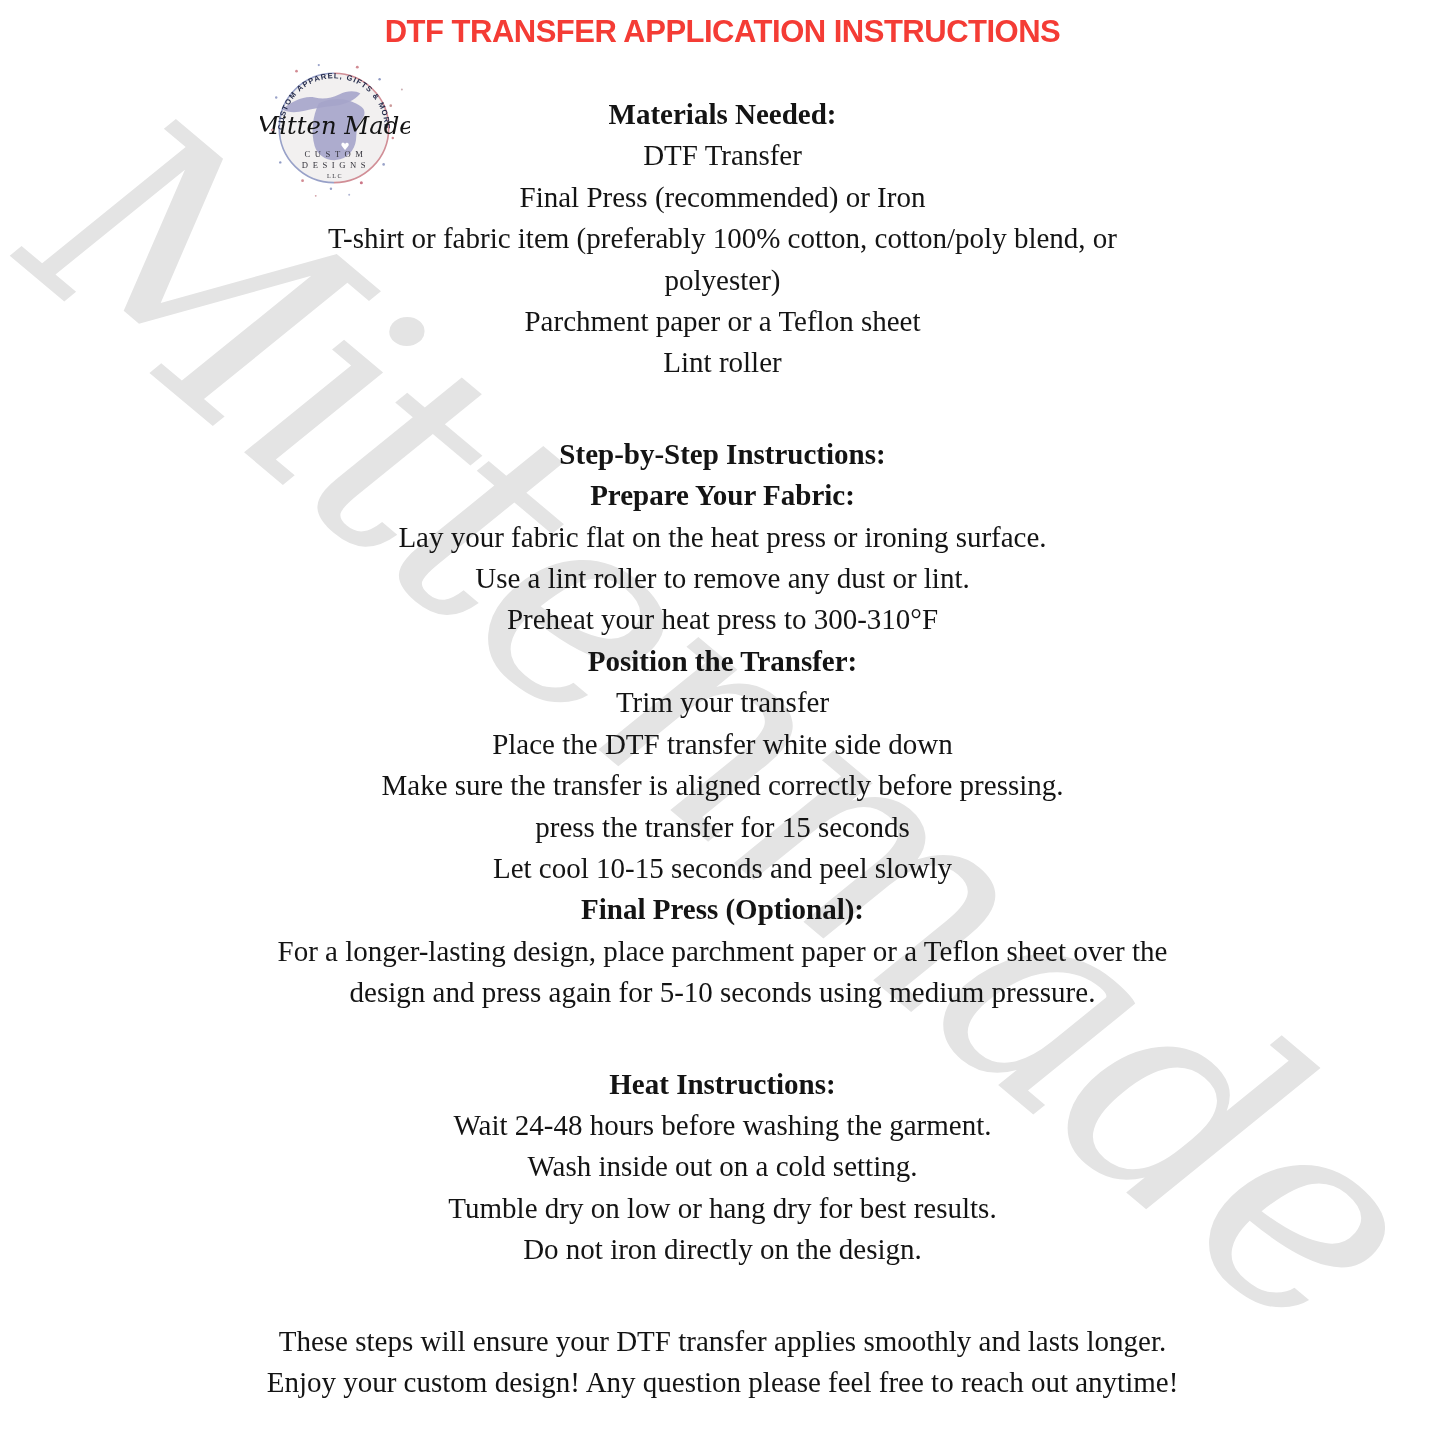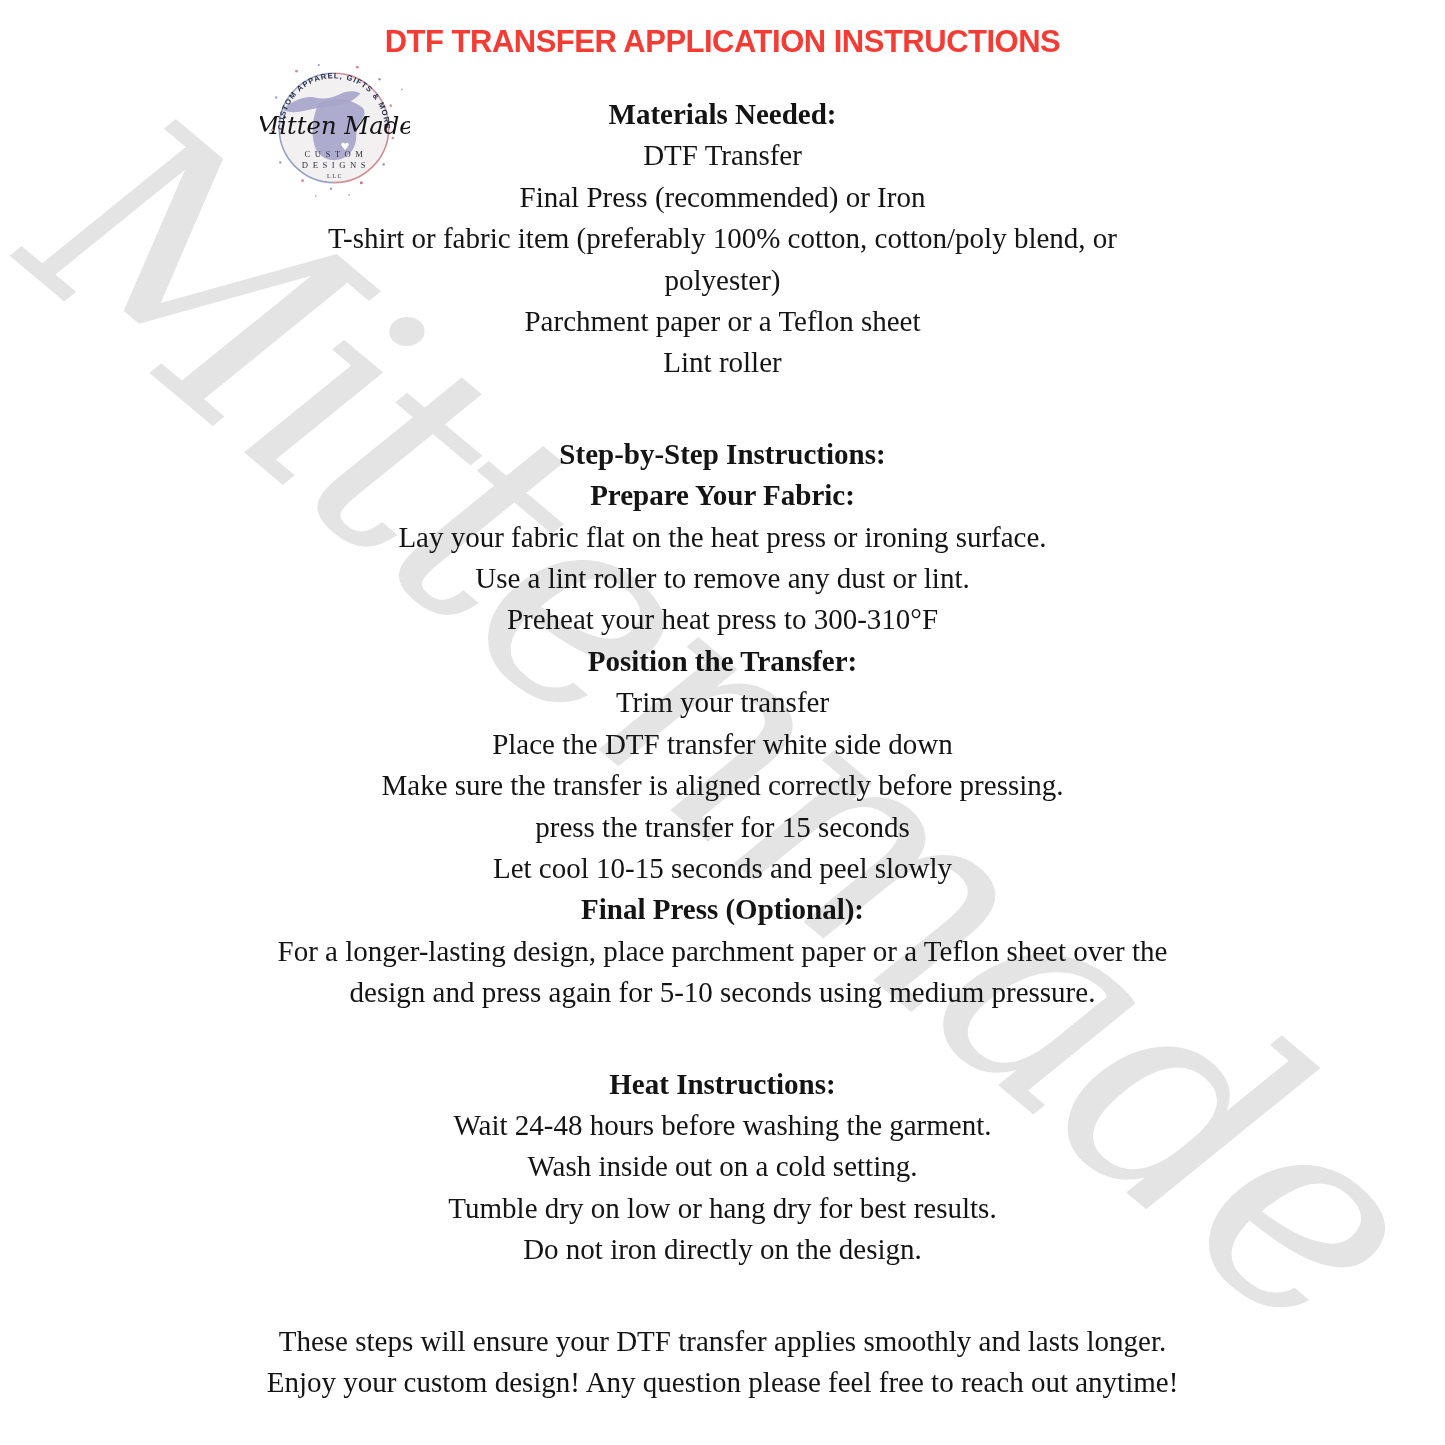--- a/index.html
+++ b/index.html
@@ -21,21 +21,21 @@
     letter-spacing:-0.035em;
     white-space:nowrap;
     color:#e4e4e4;
     z-index:0;
     user-select:none;
   }
   
   .title{
     position:absolute;
     top:14px;left:0;right:0;
-    margin:10px;
+    margin:0;
     text-align:center;
     font-family:"Liberation Sans", sans-serif;
     font-weight:800;
     font-size:31px;
     letter-spacing:-0.5px;
     color:#f43c35;
     z-index:3;
   }
   
   .logo{

